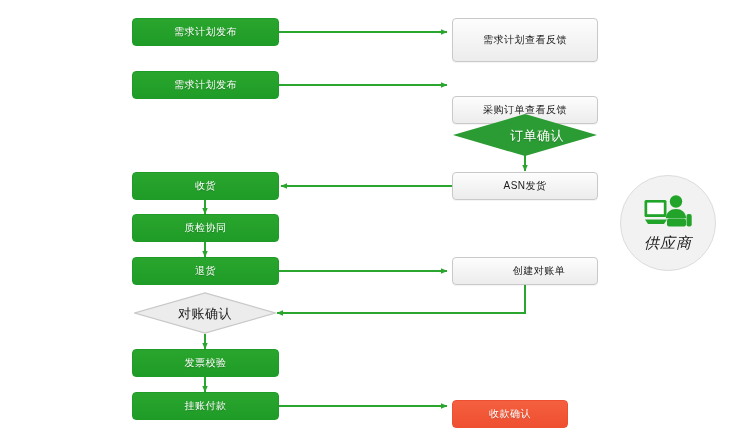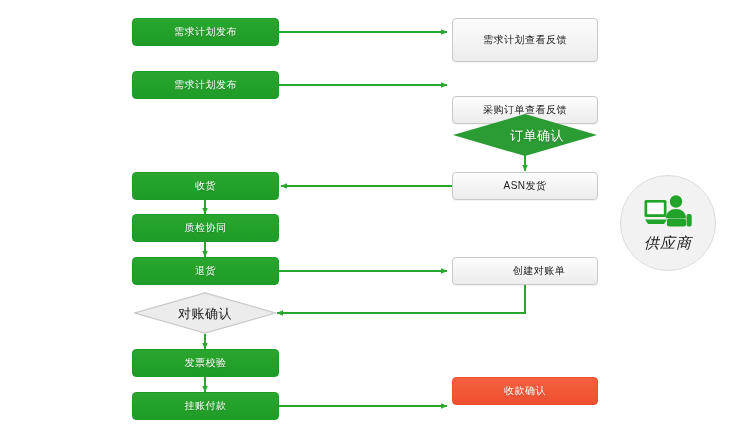--- a/index.html
+++ b/index.html
@@ -219,17 +219,17 @@
   </div>
 
   <div class="node green" style="left:132px; top:349px; width:147px; height:28px;">
     <span>发票校验</span>
   </div>
 
   <div class="node green" style="left:132px; top:392px; width:147px; height:28px;">
     <span>挂账付款</span>
   </div>
 
-  <div class="node red" style="left:452px; top:377px; width:146px; height:28px;">
+  <div class="node red" style="left:452px; top:400px; width:116px; height:28px;">
     <span>收款确认</span>
   </div>
 
 </div>
 
 </body></html>

